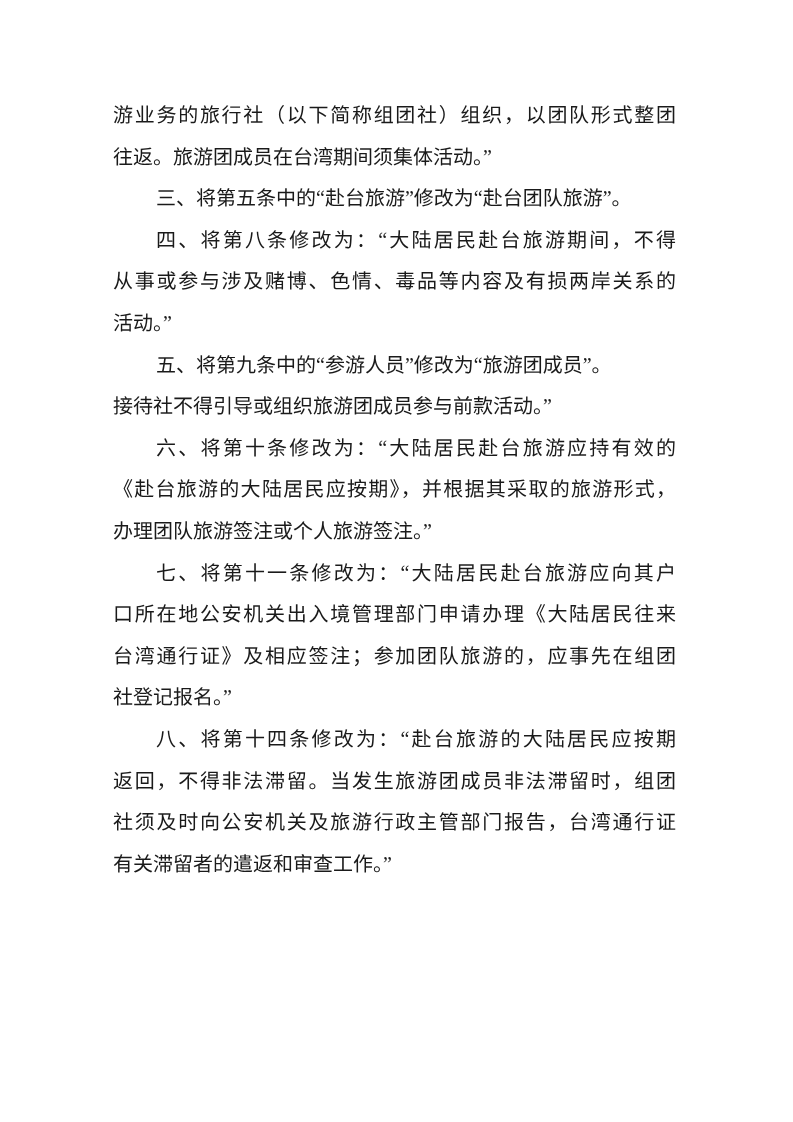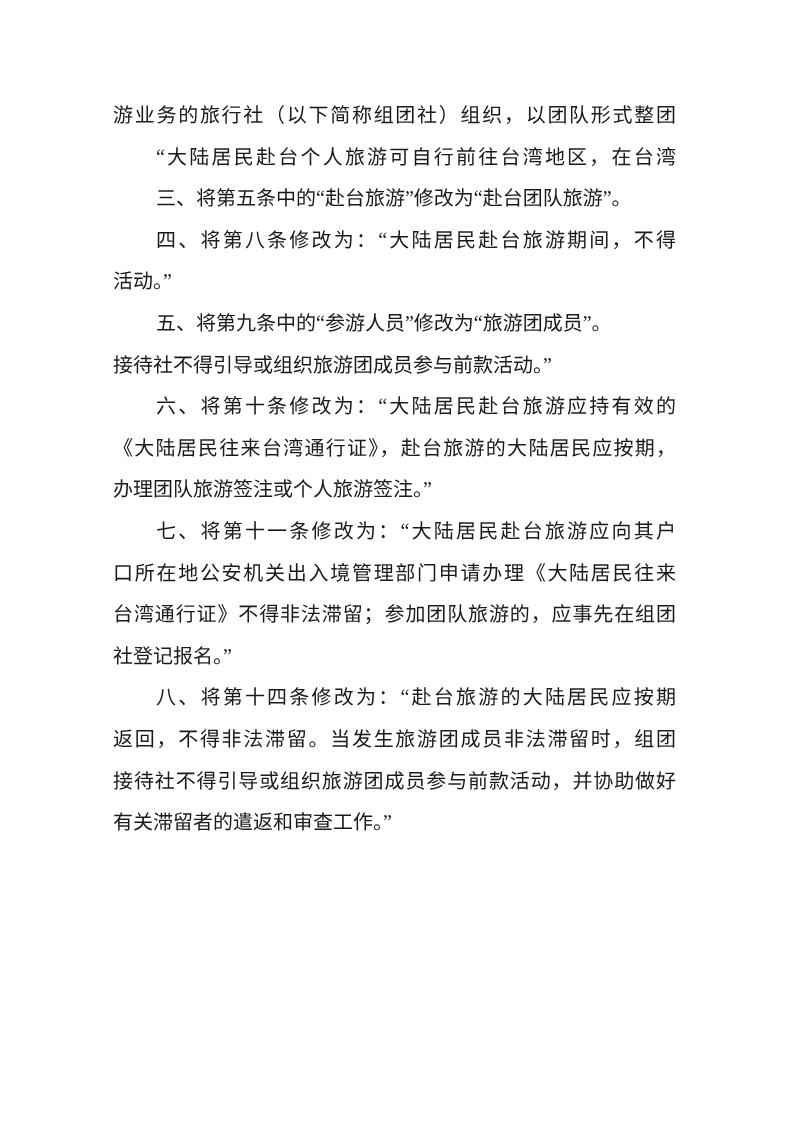--- a/index.html
+++ b/index.html
@@ -43,31 +43,32 @@
   .line.indent {
     text-indent: 43px;
   }
 </style>
 </head>
 <body>
 
 <div class="page">
   <div class="textblock">
     <div class="line fill">游业务的旅行社（以下简称组团社）组织，以团队形式整团</div>
-    <div class="line fill indent">“大陆居民赴台个人旅游可自行前往台湾地区，在台湾</div>
+    <div class="line">往返。旅游团成员在台湾期间须集体活动。”</div>
     <div class="line indent">三、将第五条中的“赴台旅游”修改为“赴台团队旅游”。</div>
     <div class="line fill indent">四、将第八条修改为：“大陆居民赴台旅游期间，不得</div>
+    <div class="line fill">从事或参与涉及赌博、色情、毒品等内容及有损两岸关系的</div>
     <div class="line">活动。”</div>
     <div class="line indent">五、将第九条中的“参游人员”修改为“旅游团成员”。</div>
     <div class="line">接待社不得引导或组织旅游团成员参与前款活动。”</div>
     <div class="line fill indent">六、将第十条修改为：“大陆居民赴台旅游应持有效的</div>
-    <div class="line fill">《大陆居民往来台湾通行证》，赴台旅游的大陆居民应按期，</div>
+    <div class="line fill">《赴台旅游的大陆居民应按期》，并根据其采取的旅游形式，</div>
     <div class="line">办理团队旅游签注或个人旅游签注。”</div>
     <div class="line fill indent">七、将第十一条修改为：“大陆居民赴台旅游应向其户</div>
     <div class="line fill">口所在地公安机关出入境管理部门申请办理《大陆居民往来</div>
-    <div class="line fill">台湾通行证》不得非法滞留；参加团队旅游的，应事先在组团</div>
+    <div class="line fill">台湾通行证》及相应签注；参加团队旅游的，应事先在组团</div>
     <div class="line">社登记报名。”</div>
     <div class="line fill indent">八、将第十四条修改为：“赴台旅游的大陆居民应按期</div>
     <div class="line fill">返回，不得非法滞留。当发生旅游团成员非法滞留时，组团</div>
-    <div class="line fill">接待社不得引导或组织旅游团成员参与前款活动，并协助做好</div>
+    <div class="line fill">社须及时向公安机关及旅游行政主管部门报告，台湾通行证</div>
     <div class="line">有关滞留者的遣返和审查工作。”</div>
   </div>
 </div>
 
 </body></html>

